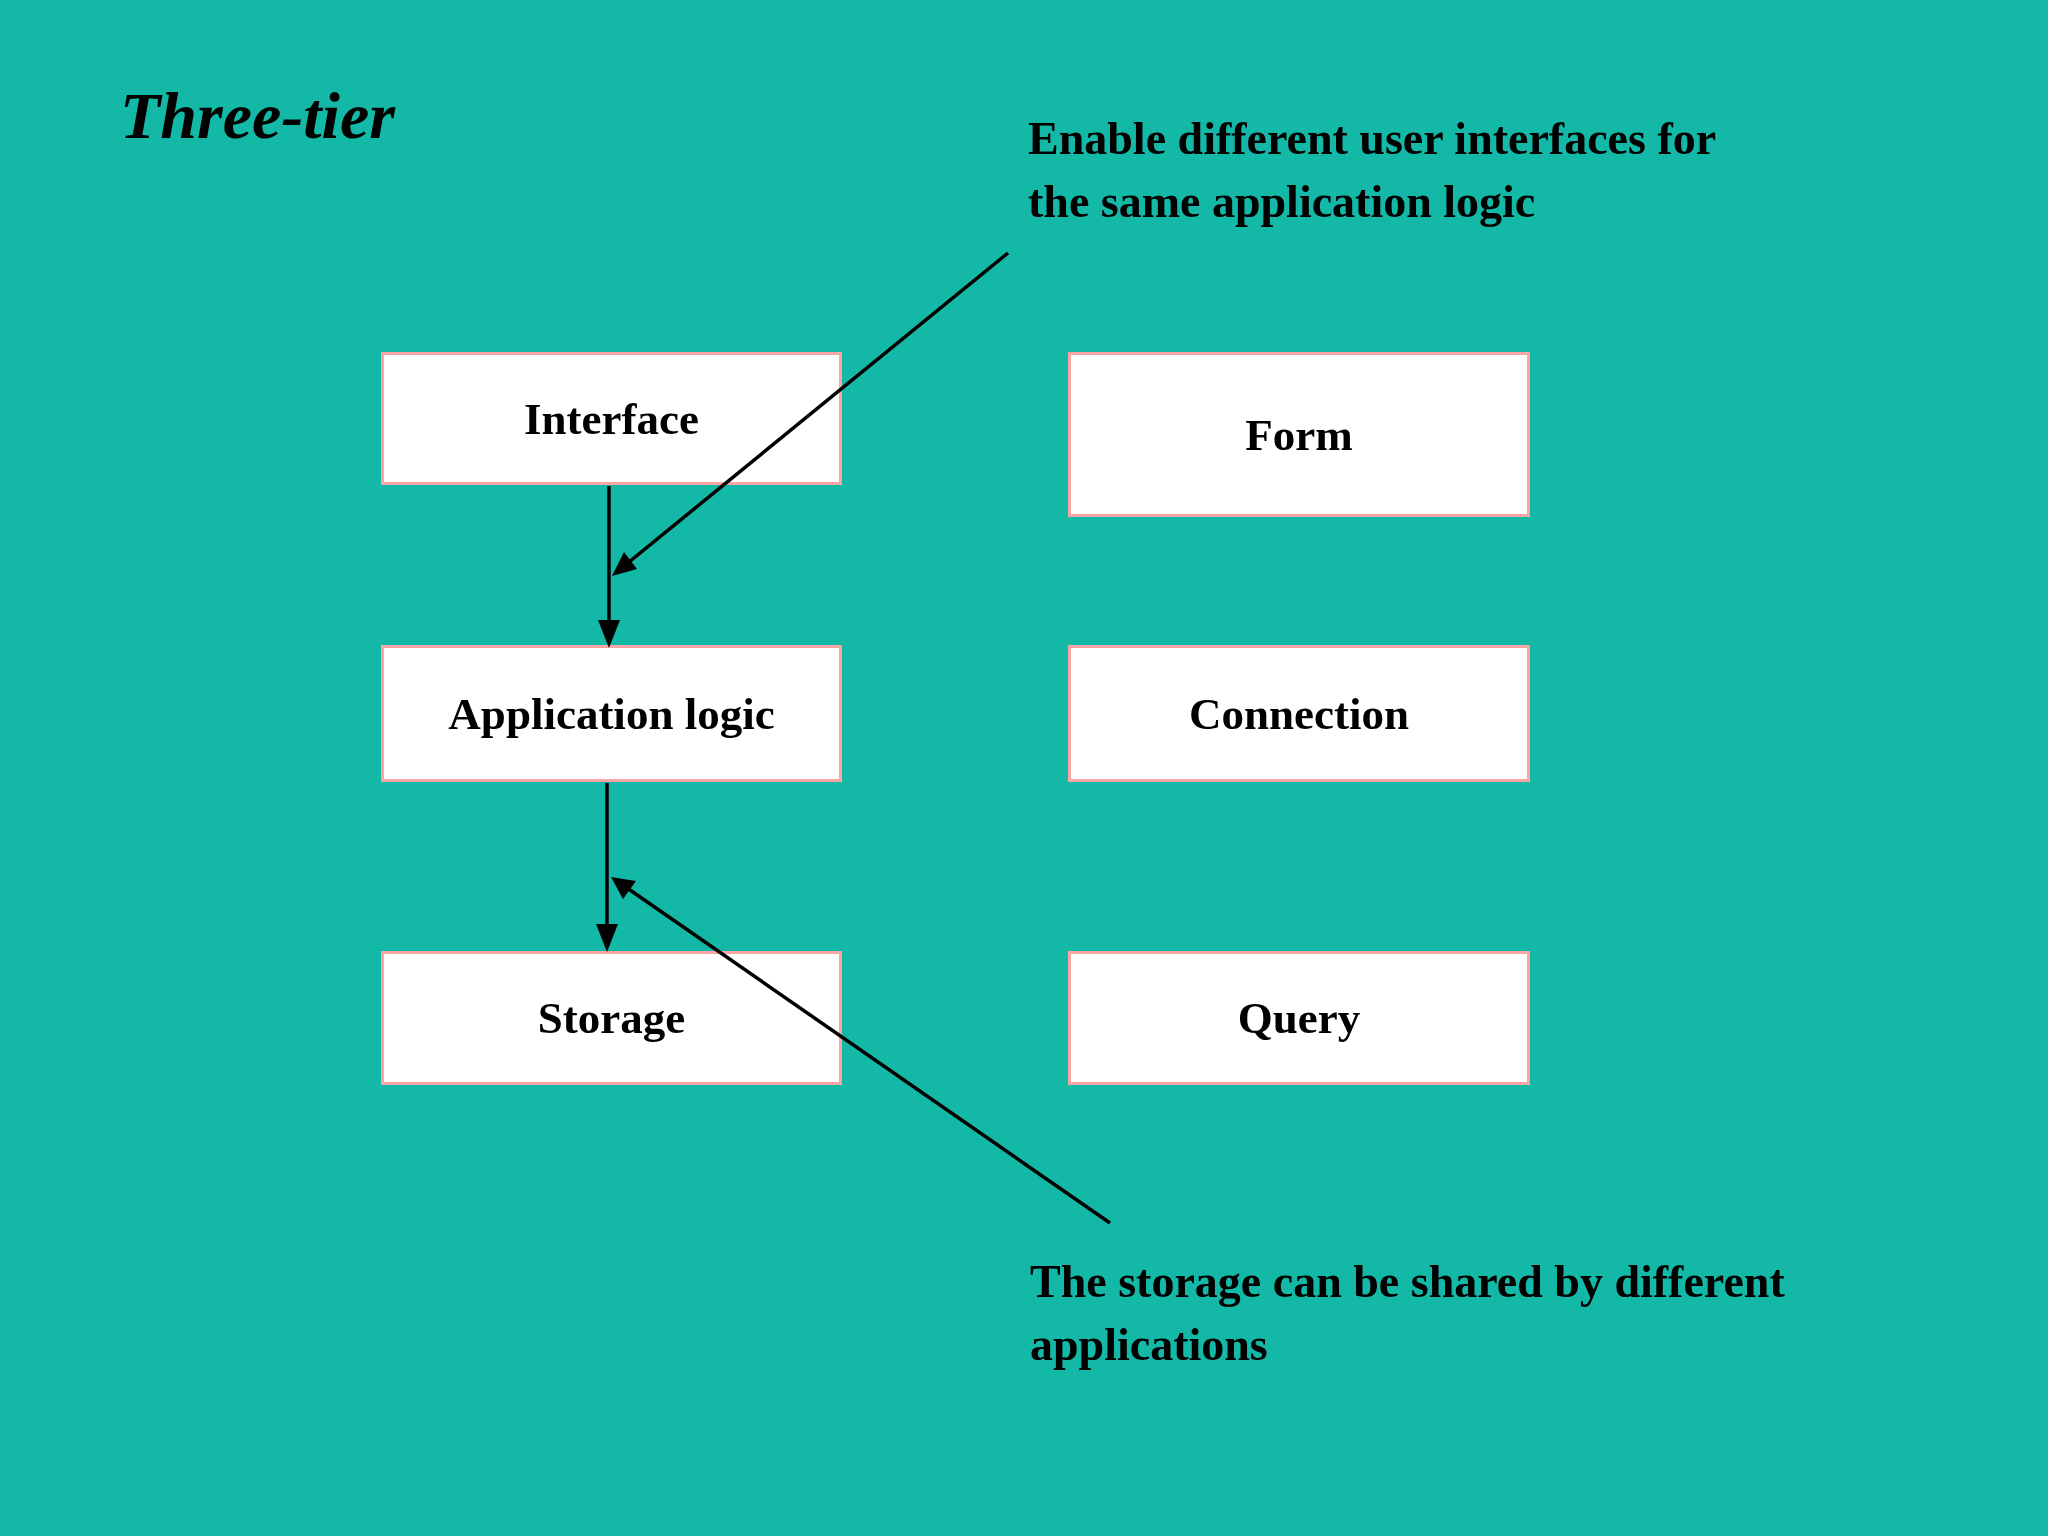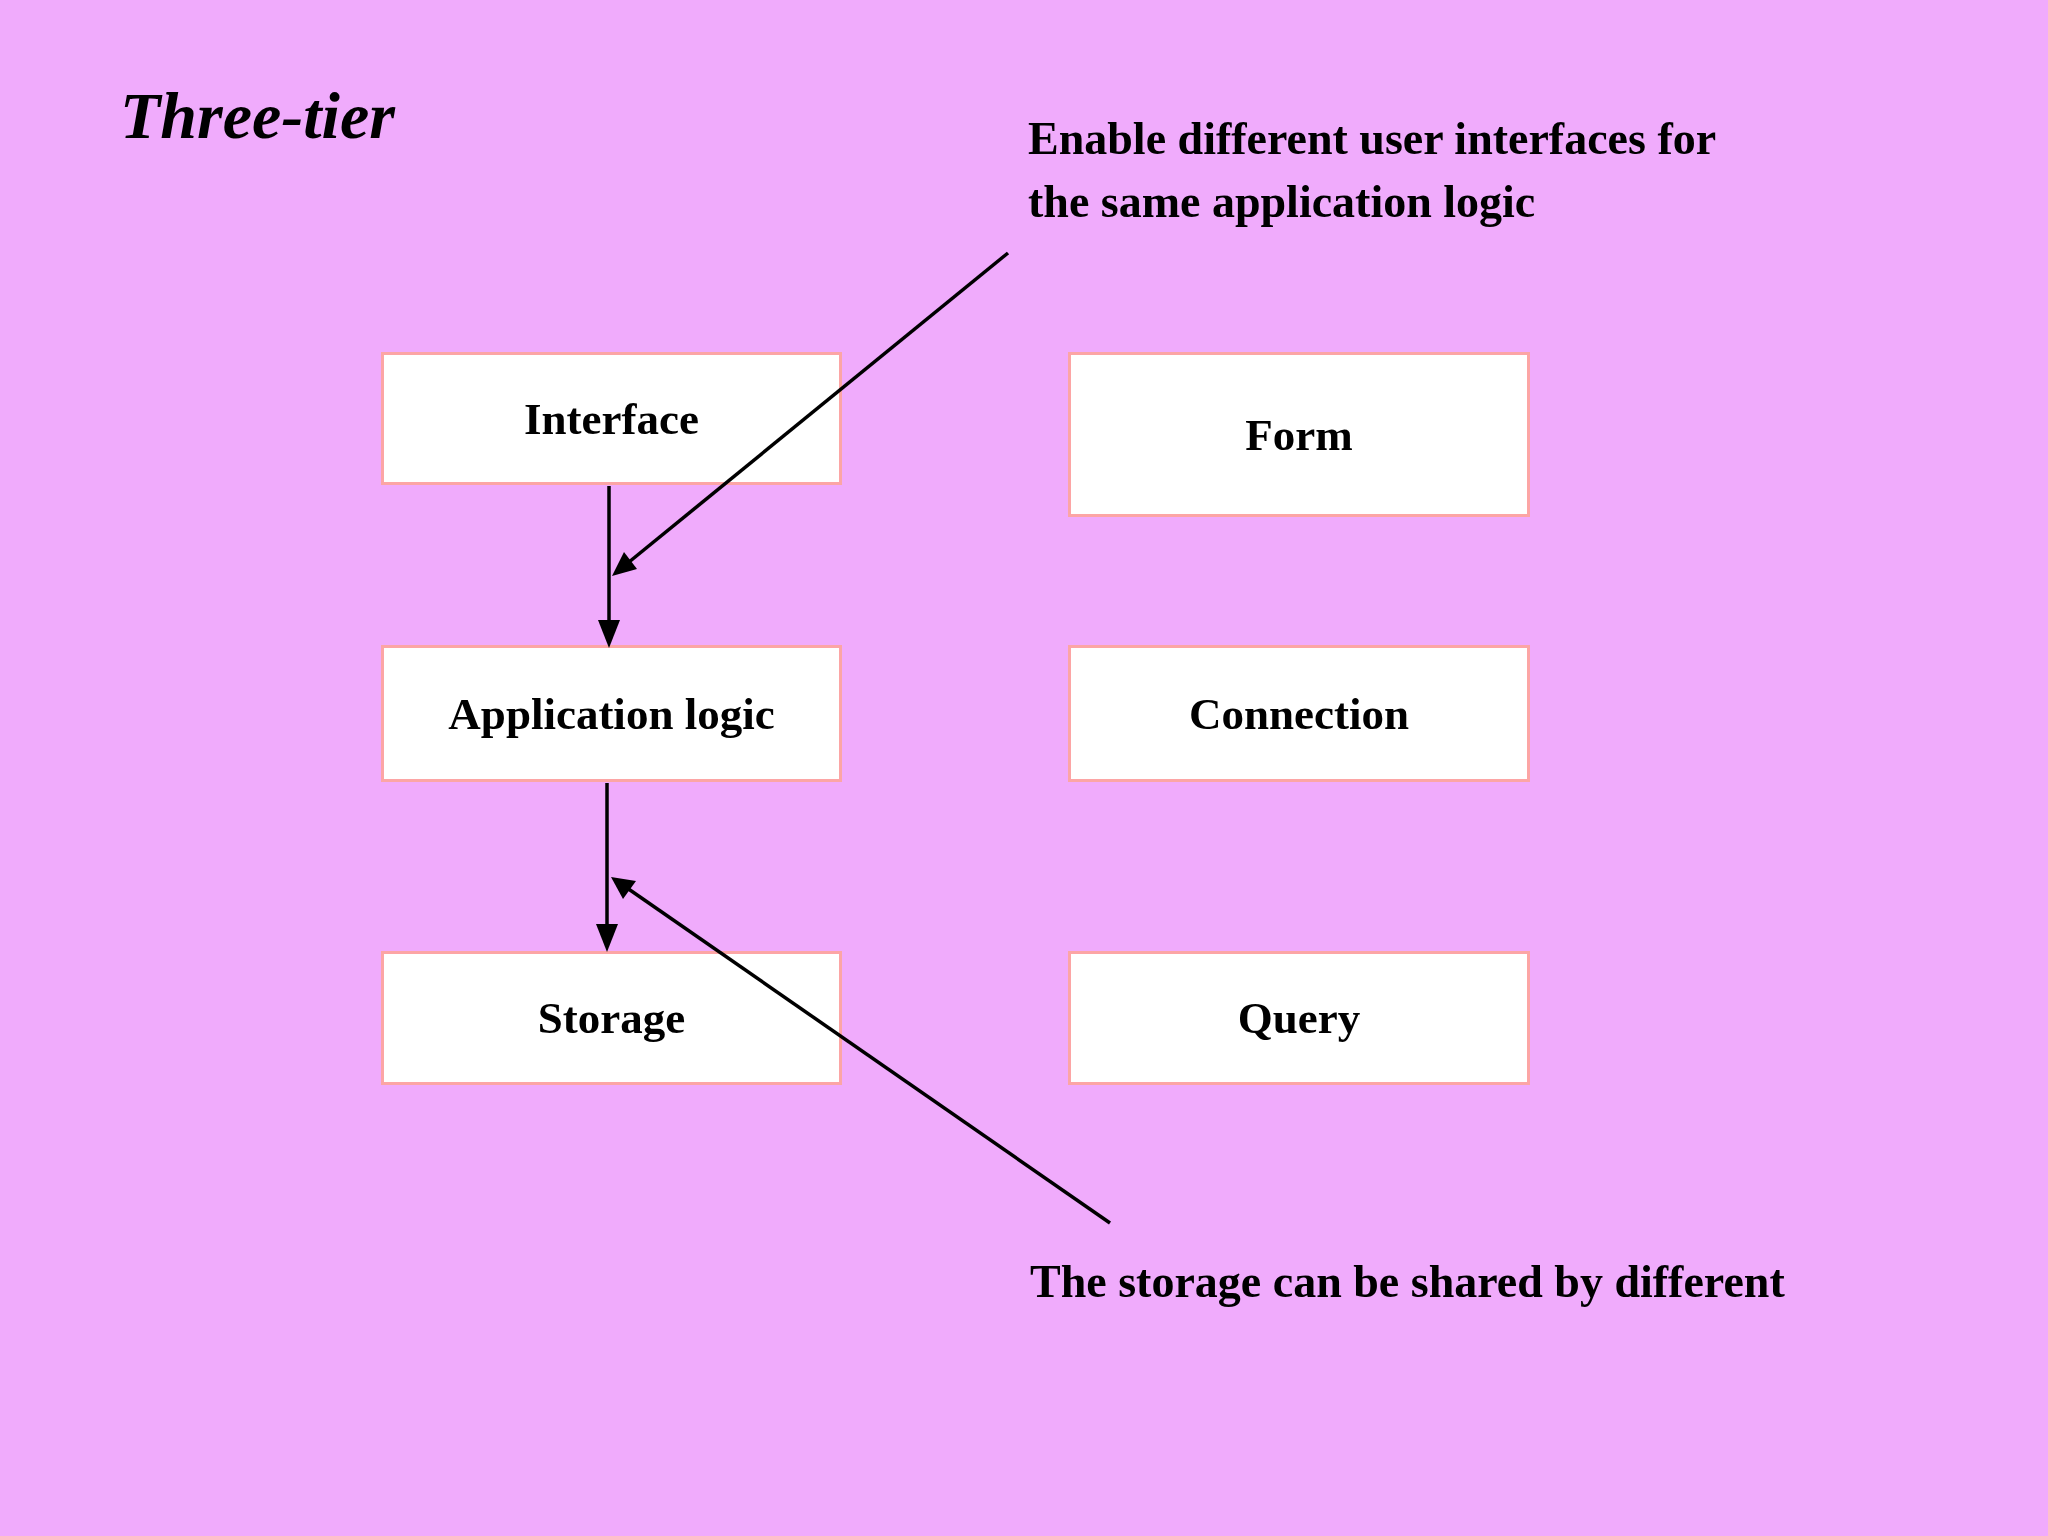--- a/index.html
+++ b/index.html
@@ -4,21 +4,21 @@
 <style>
   html, body {
     margin: 0;
     padding: 0;
     background: #ffffff;
   }
   .slide {
     position: relative;
     width: 2048px;
     height: 1536px;
-    background: #f0abfc;
+    background: #14b8a6;
     overflow: hidden;
     font-family: "Liberation Serif", "DejaVu Serif", serif;
     color: #000000;
   }
   .slide-title {
     position: absolute;
     left: 120px;
     top: 78px;
     font-size: 66px;
     line-height: 1.15;
@@ -83,20 +83,21 @@
 
   <div class="slide-title">Three-tier</div>
 
   <div class="annotation annotation-top">
     <div>Enable different user interfaces for</div>
     <div>the same application logic</div>
   </div>
 
   <div class="annotation annotation-bottom">
     <div>The storage can be shared by different</div>
+    <div>applications</div>
   </div>
 
   <div class="diagram-box box-interface">
     <span>Interface</span>
   </div>
 
   <div class="diagram-box box-applogic">
     <span>Application logic</span>
   </div>
 

